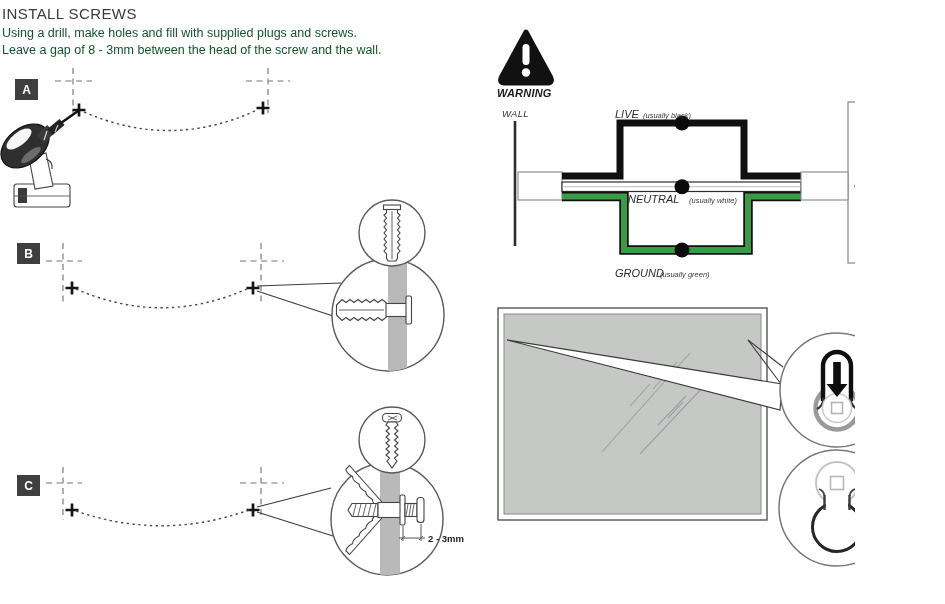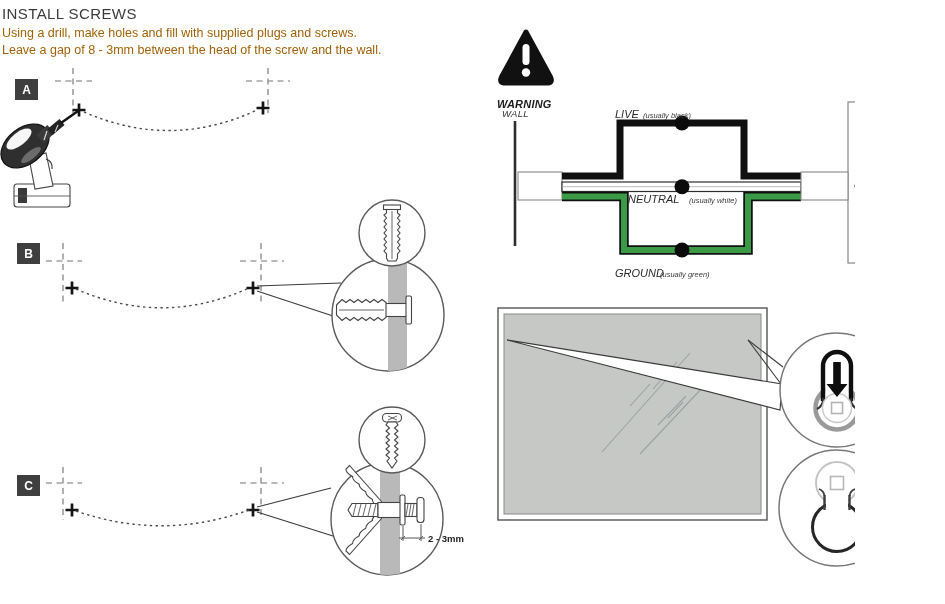--- a/index.html
+++ b/index.html
@@ -1,19 +1,19 @@
 <!DOCTYPE html>
 <html><head>
 <meta charset="utf-8">
 <style>
   html,body{margin:0;padding:0;background:#fff;}
   .page{position:relative;width:855px;height:604px;background:#ffffff;overflow:hidden;
         font-family:"Liberation Sans",sans-serif;color:#2f2f2f;}
   .sec-title{position:absolute;margin:0;font-size:15px;font-weight:400;letter-spacing:.4px;color:#3b3b3b;white-space:nowrap;}
-  .body-text{position:absolute;margin:0;font-size:12.5px;color:#a16207;white-space:nowrap;}
+  .body-text{position:absolute;margin:0;font-size:12.5px;color:#14532d;white-space:nowrap;}
   .badge{position:absolute;width:23px;height:21px;background:#3f3f3f;color:#fff;
          font-size:12px;font-weight:700;display:flex;align-items:center;justify-content:center;}
   .warn-label{position:absolute;font-size:11px;font-weight:700;font-style:italic;color:#1c1c1c;letter-spacing:.2px;}
   .instruction{position:absolute;margin:0;font-size:13.5px;color:#222;white-space:nowrap;}
   svg{position:absolute;overflow:visible;}
   .ch{stroke:#a3a3a3;stroke-width:1.7;stroke-dasharray:6 4.5;}
   .cross{stroke:#141414;stroke-width:2.7;fill:none;}
   .dotcurve{stroke:#4a4a4a;stroke-width:1.4;stroke-dasharray:2.4 3.4;fill:none;}
   .callout{stroke:#3a3a3a;stroke-width:1.1;}
   .outline{fill:#ffffff;stroke:#444;stroke-width:1.1;}
@@ -142,21 +142,21 @@
       </g>
     </g>
   </svg>
 
 
   <svg style="left:495px;top:28px;" width="62" height="60" viewBox="0 0 62 60">
     <path d="M31 4 L55.5 49 Q58.5 55 51.5 55 L10.5 55 Q3.5 55 6.5 49 Z" fill="#111" stroke="#111" stroke-width="5" stroke-linejoin="round"></path>
     <rect x="27.5" y="16" width="7" height="21" rx="3.5" fill="#fff"></rect>
     <circle cx="31" cy="44.5" r="4.2" fill="#fff"></circle>
   </svg>
-  <div class="warn-label" style="left:497px;top:87px;margin-top:11px;">WARNING</div>
+  <div class="warn-label" style="left:497px;top:87px;">WARNING</div>
 
   <svg style="left:490px;top:100px;" width="455" height="185" viewBox="0 0 455 185">
     <text class="walltxt" x="12" y="17">WALL</text>
     <line x1="25" y1="21" x2="25" y2="146" stroke="#2d2d2d" stroke-width="2.6"></line>
     <rect x="28" y="72" width="44" height="28" fill="#fff" stroke="#888" stroke-width="1.1"></rect>
     <rect x="358" y="2" width="49" height="161" fill="#fff" stroke="#888" stroke-width="1.2"></rect>
     <path d="M72 76 H130 V23 H254 V76 H311" fill="none" stroke="#101010" stroke-width="7"></path>
     <rect x="72" y="82" width="239" height="9.5" fill="#fff" stroke="#2d2d2d" stroke-width="1.2"></rect>
     <line x1="72" y1="86.7" x2="311" y2="86.7" stroke="#aaa" stroke-width="0.8"></line>
     <path d="M72 96.5 H134 V150 H258 V96.5 H311" fill="none" stroke="#101010" stroke-width="9.5"></path>

